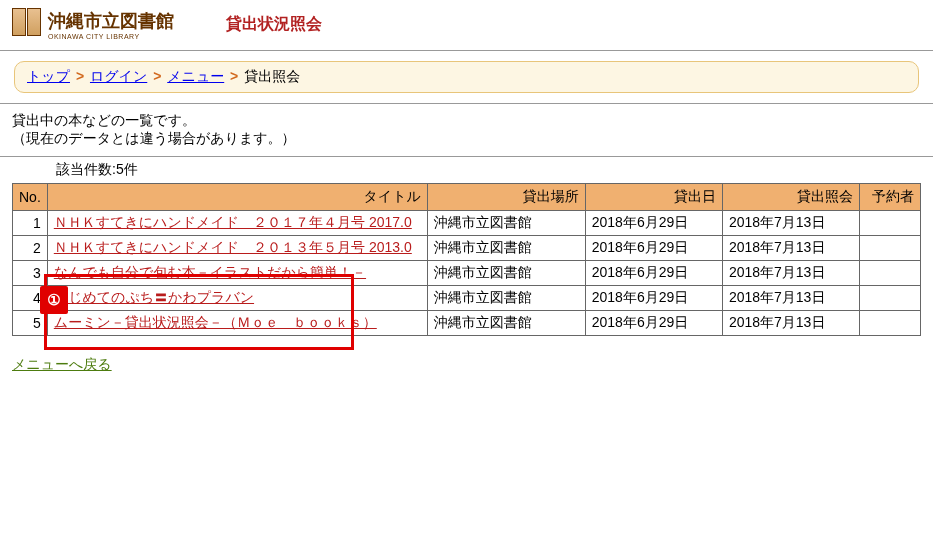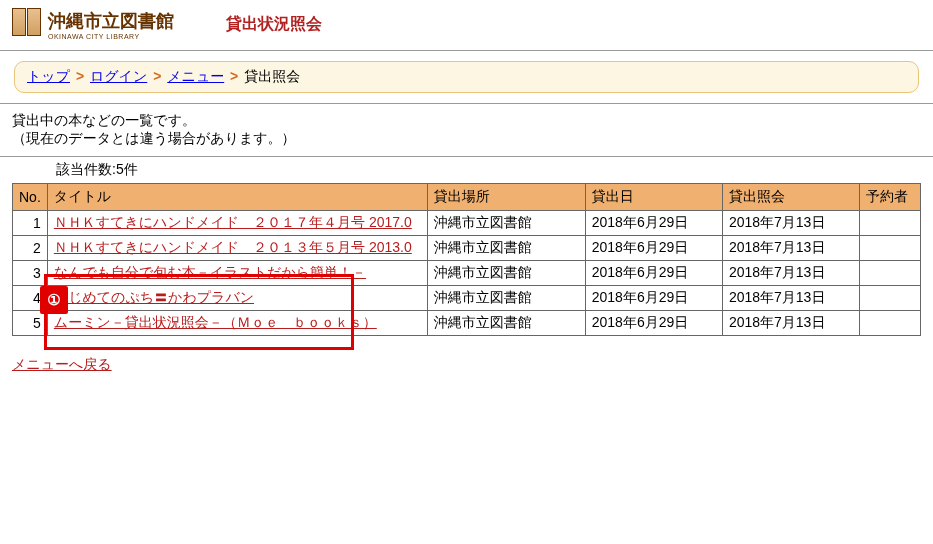--- a/index.html
+++ b/index.html
@@ -12,25 +12,25 @@
     .logo-sub { font-size: 7px; color: #663300; display: block; letter-spacing: 0.5px; }
     .page-title { font-size: 16px; font-weight: bold; color: #b22222; margin-left: 40px; }
     hr.thin { border: none; border-top: 1px solid #999; margin: 2px 0; }
     .breadcrumb { margin: 10px 14px; padding: 6px 12px; background: #fdf6e3; border: 1px solid #e8c57a; border-radius: 10px; font-size: 14px; }
     .breadcrumb a { color: #0000ee; text-decoration: underline; }
     .breadcrumb .sep { color: #d2691e; margin: 0 2px; font-weight: bold; }
     .desc { padding: 6px 12px; font-size: 14px; }
     .count { margin: 4px 12px; font-size: 14px; padding-left: 44px; }
     .table-wrap { margin: 0 12px; }
     table { border-collapse: collapse; width: 100%; }
-    th { background: #f0b070; border: 1px solid #666; padding: 4px 6px; text-align: left; font-weight: normal; }
+    th { background: #f0b070; border: 1px solid #666; padding: 4px 6px; text-align: right; font-weight: normal; }
     td { border: 1px solid #666; padding: 3px 6px; background: #fff; }
     td.no { text-align: right; width: 34px; }
     td.title a { color: #b91c1c; text-decoration: underline; }
-    .back-link { margin: 20px 12px; display: inline-block; color: #b91c1c; text-decoration: underline; }
+    .back-link { margin: 20px 12px; display: inline-block; color: #4d7c0f; text-decoration: underline; }
     .annotation-box { position: absolute; border: 3px solid #e00000; pointer-events: none; }
     .annotation-badge { position: absolute; width: 28px; height: 28px; background: #e00000; color: #fff; display: flex; align-items: center; justify-content: center; font-size: 15px; font-weight: bold; border-radius: 2px; pointer-events: none; }
     .container { position: relative; }
     .col-title { width: 390px; }
     .col-place { width: 162px; }
     .col-date1 { width: 140px; }
     .col-date2 { width: 140px; }
     .col-res { width: 62px; }
   </style>
 </head>

